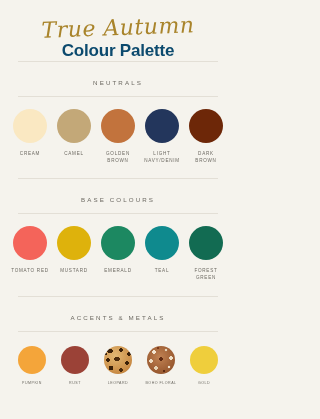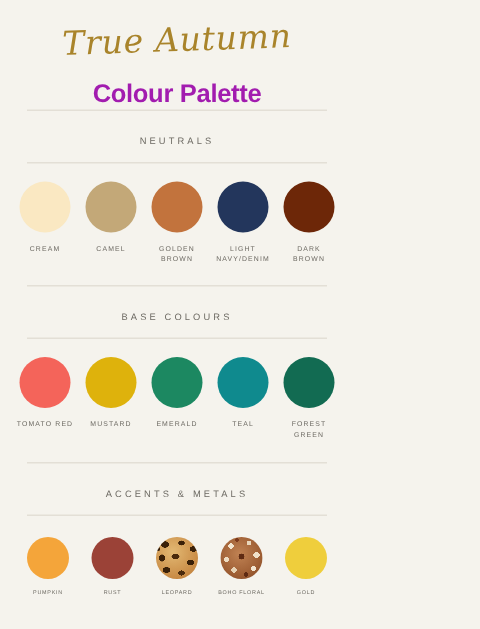--- a/index.html
+++ b/index.html
@@ -38,24 +38,24 @@
     color: #a9842b;
     letter-spacing: 0.5px;
     transform: rotate(-2deg);
     display: block;
   }
   .title-main {
     font-family: "Liberation Sans", sans-serif;
     font-weight: 700;
     font-size: 17px;
     line-height: 1.15;
-    color: #a21caf;
+    color: #0c4a6e;
     letter-spacing: -0.2px;
     display: block;
-    margin-top: 14px;
+    margin-top: 2px;
   }
 
   
   .section {
     width: 100%;
   }
   .sec-head {
     position: relative;
     margin: 0 18px;
     padding: 9px 0 7px 0;

